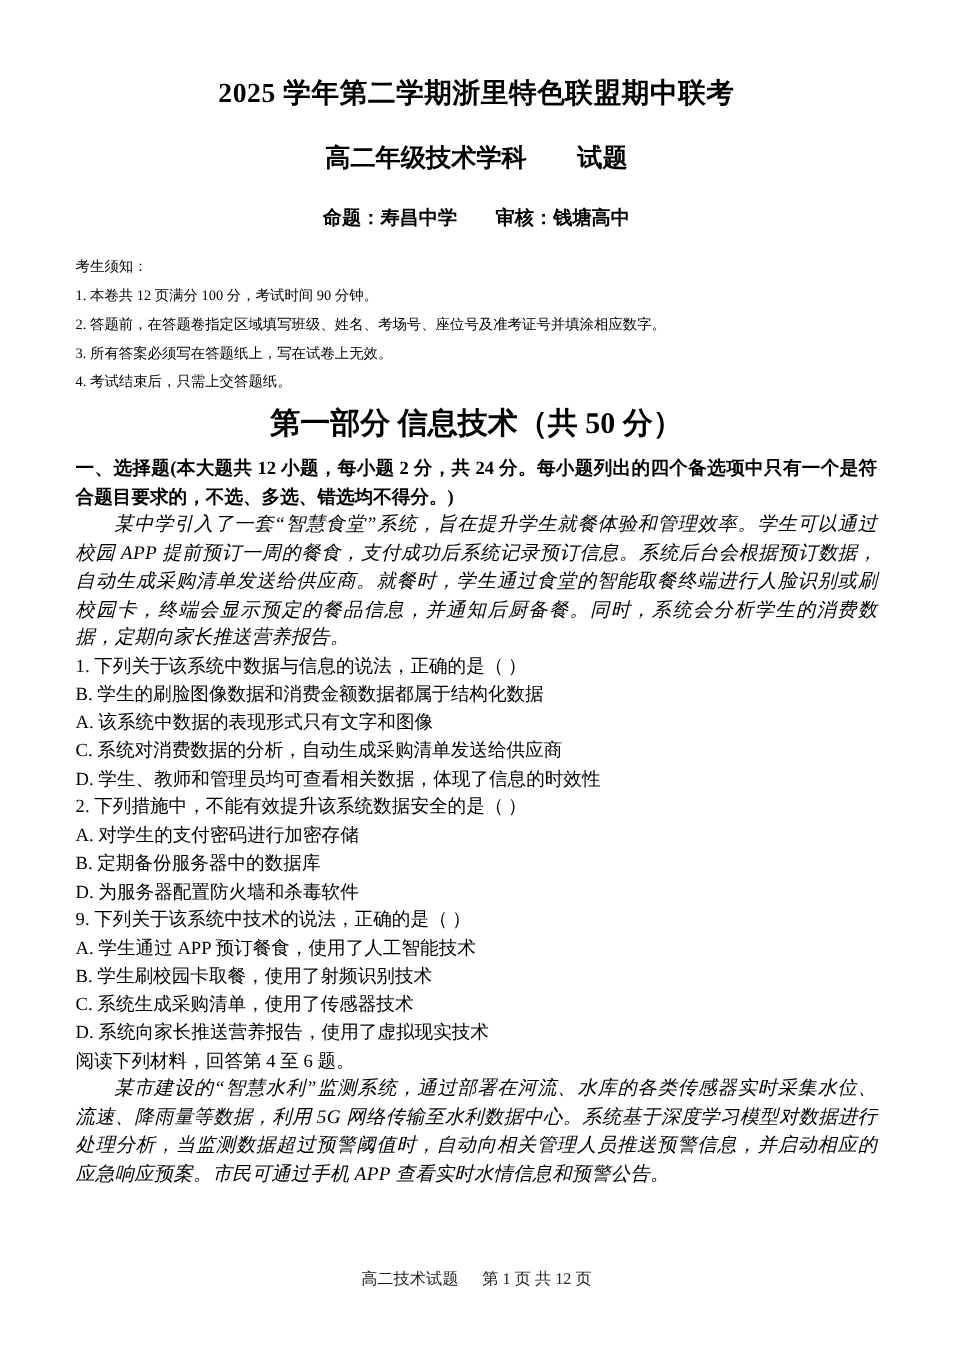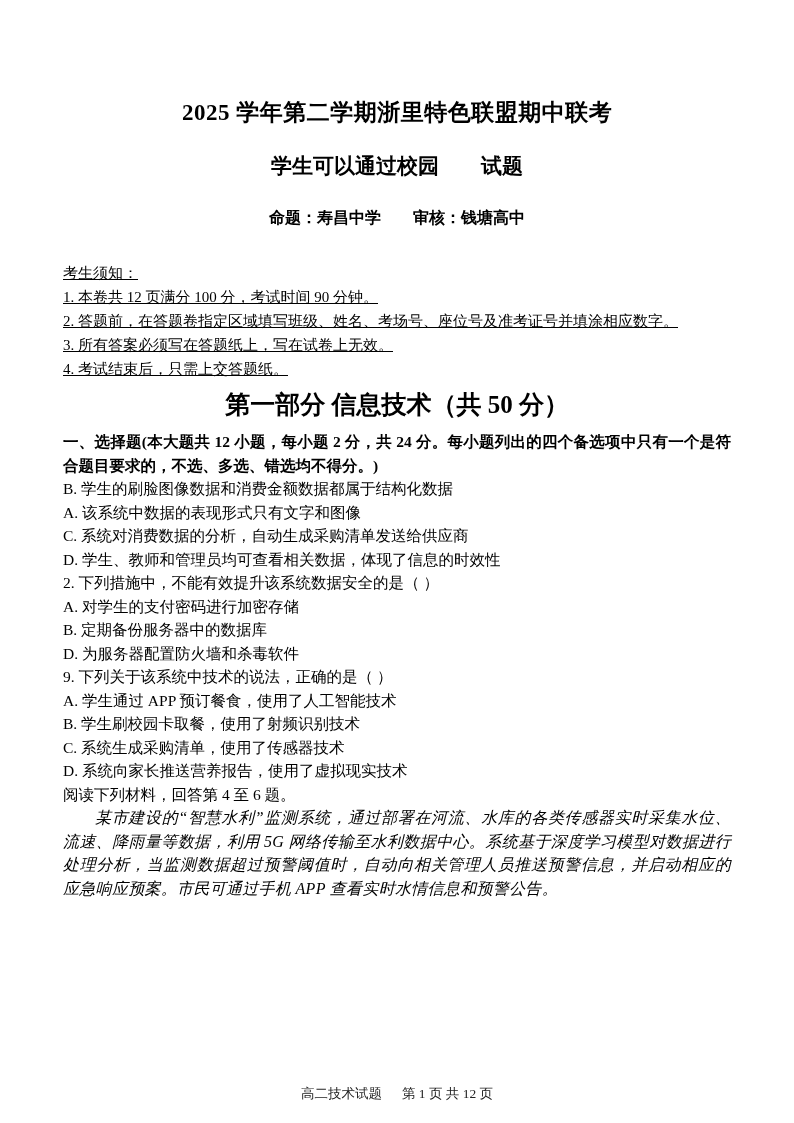--- a/index.html
+++ b/index.html
@@ -5,21 +5,21 @@
   * { margin: 0; padding: 0; box-sizing: border-box; }
   html, body { background: #ffffff; }
   .page {
     position: relative;
     width: 794px;
     height: 1123px;
     margin: 0 auto;
     background: #ffffff;
     color: #000000;
     font-family: "Liberation Serif", "DejaVu Serif", serif;
-    padding: 97px 63px 0 63px;
+    padding: 62px 63px 0 63px;
     overflow: hidden;
   }
   .title {
     font-size: 23px;
     font-weight: bold;
     text-align: center;
     line-height: 31px;
     letter-spacing: 0.5px;
   }
   .subtitle {
@@ -30,24 +30,23 @@
     line-height: 28px;
   }
   .byline {
     font-size: 16px;
     font-weight: bold;
     text-align: center;
     margin-top: 27px;
     line-height: 22px;
   }
   .notice {
-    margin-top: 32px;
-    font-size: 15px;
+    margin-top: 16px;
+    font-size: 12px;
     line-height: 24px;
-    text-decoration: underline;
   }
   .notice p { text-align: left; }
   .section-heading {
     font-size: 25px;
     font-weight: bold;
     text-align: center;
     margin-top: 10px;
     line-height: 27px;
   }
   .mc-intro {
@@ -68,51 +67,53 @@
     text-align: justify;
     text-indent: 2em;
     letter-spacing: 0.3px;
   }
   .qblock p, .qline {
     font-size: 15.5px;
     line-height: 23.5px;
   }
   .footer {
     position: absolute;
-    top: 1085px;
+    top: 1057px;
     left: 0;
     width: 100%;
     text-align: center;
     font-size: 13.5px;
     color: #222222;
   }
   .footer .doc-label { margin-right: 20px; }
 </style>
 </head>
 <body>
 
 <div class="page">
 
   <h1 class="title">2025 学年第二学期浙里特色联盟期中联考</h1>
-  <h2 class="subtitle">学生可以通过校园　　试题</h2>
+  <h2 class="subtitle">高二年级技术学科　　试题</h2>
   <h3 class="byline">命题：寿昌中学　　审核：钱塘高中</h3>
 
   <div class="notice">
     <p>考生须知：</p>
     <p>1. 本卷共 12 页满分 100 分，考试时间 90 分钟。</p>
     <p>2. 答题前，在答题卷指定区域填写班级、姓名、考场号、座位号及准考证号并填涂相应数字。</p>
     <p>3. 所有答案必须写在答题纸上，写在试卷上无效。</p>
     <p>4. 考试结束后，只需上交答题纸。</p>
   </div>
 
   <h2 class="section-heading">第一部分 信息技术（共 50 分）</h2>
 
   <p class="mc-intro">一、选择题(本大题共 12 小题，每小题 2 分，共 24 分。每小题列出的四个备选项中只有一个是符合题目要求的，不选、多选、错选均不得分。)</p>
+  <p class="material">某中学引入了一套“智慧食堂”系统，旨在提升学生就餐体验和管理效率。学生可以通过校园 APP 提前预订一周的餐食，支付成功后系统记录预订信息。系统后台会根据预订数据，自动生成采购清单发送给供应商。就餐时，学生通过食堂的智能取餐终端进行人脸识别或刷校园卡，终端会显示预定的餐品信息，并通知后厨备餐。同时，系统会分析学生的消费数据，定期向家长推送营养报告。</p>
 
   <div class="qblock">
+    <p>1. 下列关于该系统中数据与信息的说法，正确的是（ ）</p>
     <p>B. 学生的刷脸图像数据和消费金额数据都属于结构化数据</p>
     <p>A. 该系统中数据的表现形式只有文字和图像</p>
     <p>C. 系统对消费数据的分析，自动生成采购清单发送给供应商</p>
     <p>D. 学生、教师和管理员均可查看相关数据，体现了信息的时效性</p>
   </div>
 
   <div class="qblock">
     <p>2. 下列措施中，不能有效提升该系统数据安全的是（ ）</p>
     <p>A. 对学生的支付密码进行加密存储</p>
     <p>B. 定期备份服务器中的数据库</p>

